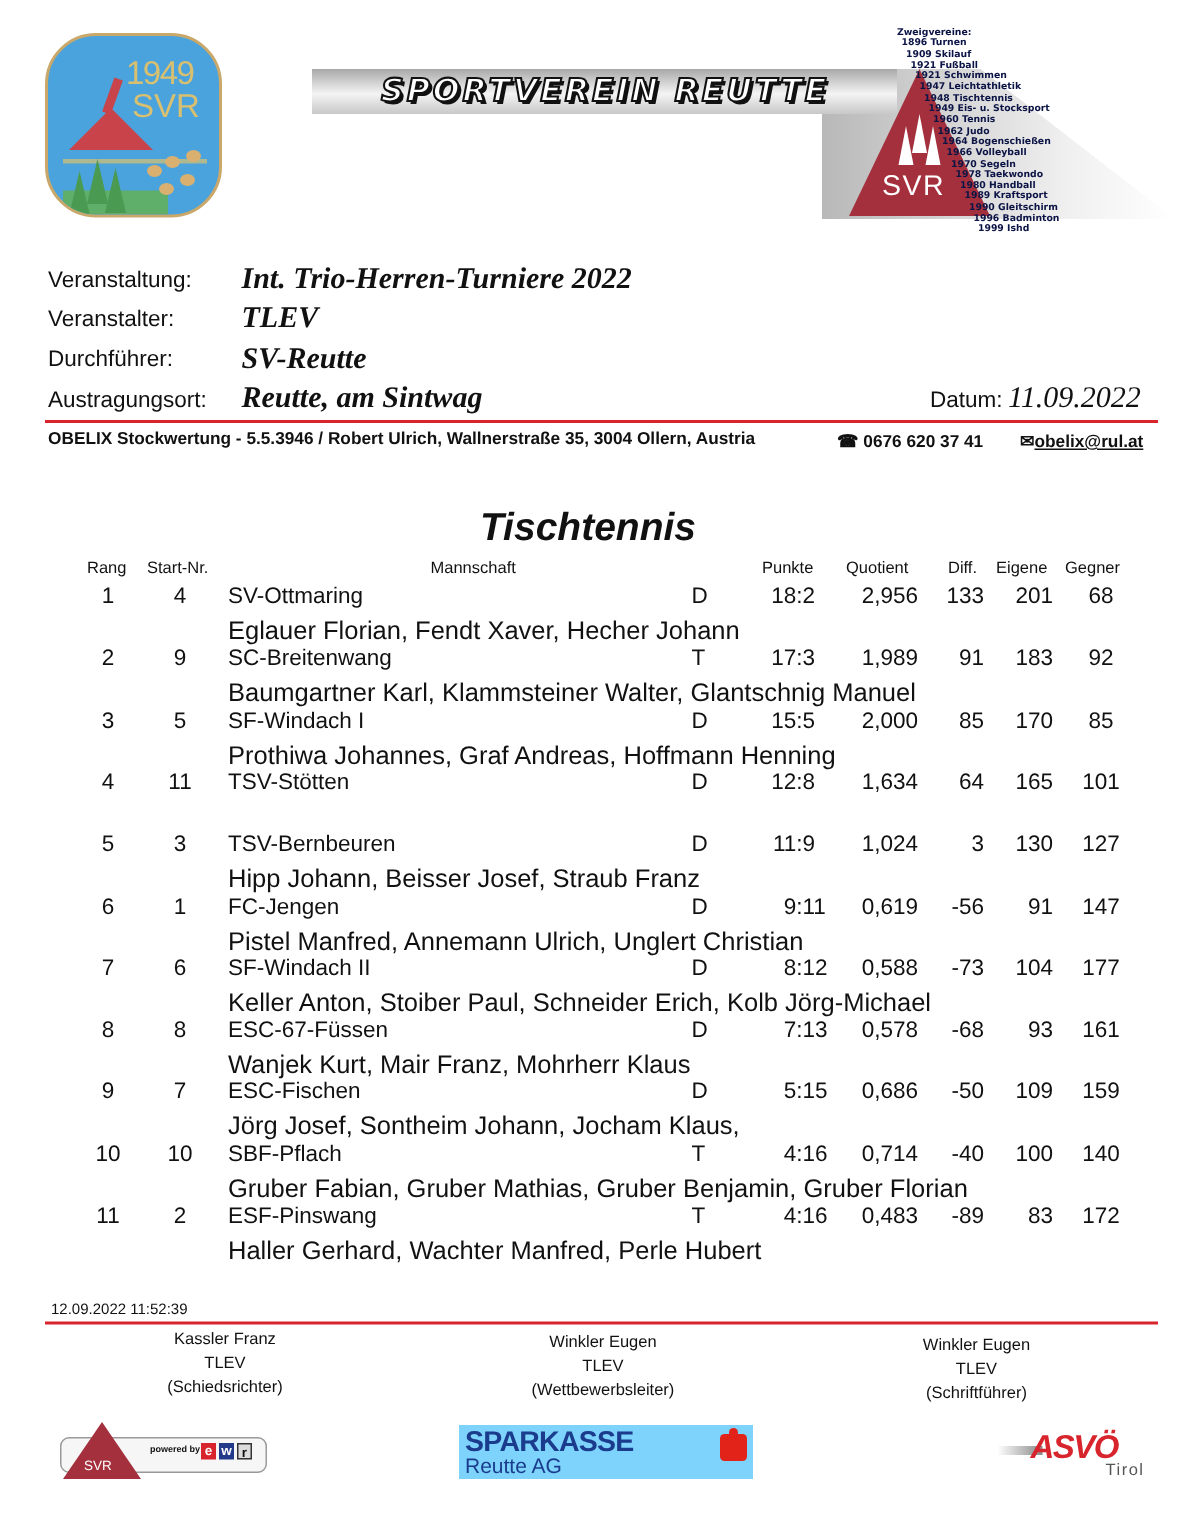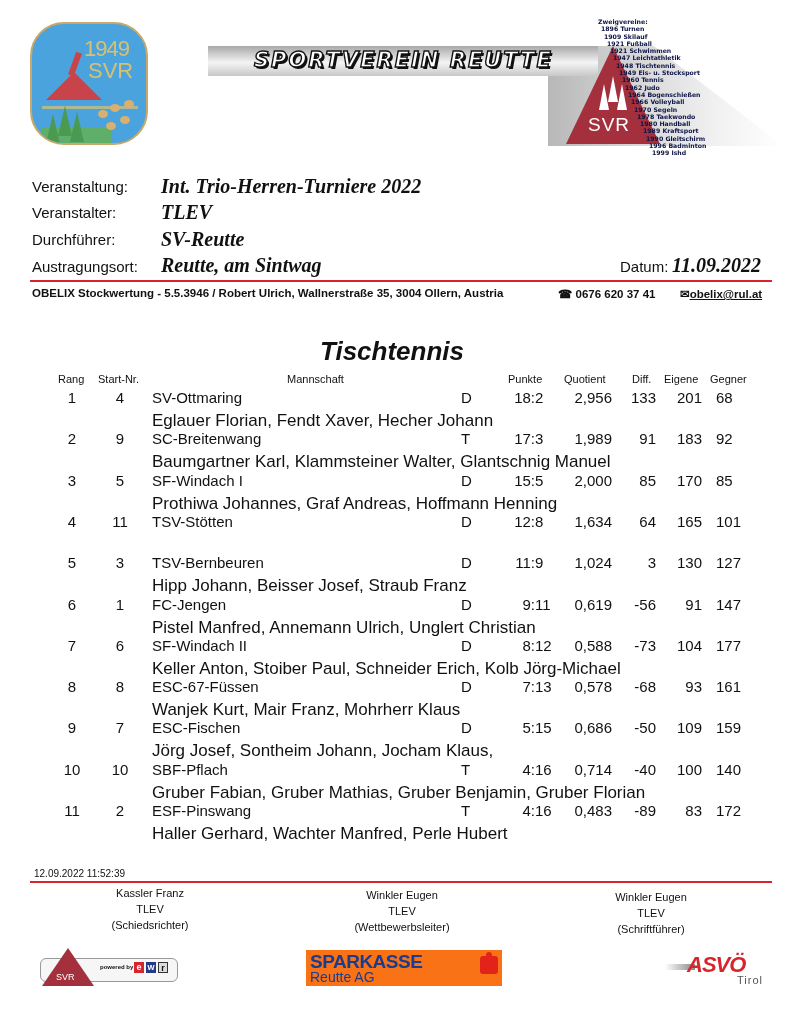--- a/index.html
+++ b/index.html
@@ -28,21 +28,21 @@
   #banner .tri { position:absolute; left:358px; top:2px; width:0; height:0; border-left:47px solid transparent; border-right:47px solid transparent; border-bottom:98px solid #a3303c; }
   #banner .svrtxt { position:absolute; left:380px; top:70px; color:#fff; font-size:19px; letter-spacing:1px; }
   #banner .pine { position:absolute; width:0; height:0; border-left:5px solid transparent; border-right:5px solid transparent; border-bottom:26px solid #fff; }
   #branches { left:598px; top:18px; width:180px; }
   #branches div { font-size:6.2px; font-weight:bold; line-height:7.3px; white-space:nowrap; color:#0c1446; font-family:"DejaVu Sans", sans-serif; }
 
   
   .meta-label { left:32px; font-size:15px; color:#111; }
   .meta-value { left:161px; font-family:"Liberation Serif", serif; font-style:italic; font-weight:bold; font-size:20px; color:#111; }
   #datum-label { left:620px; top:258px; font-size:15px; }
-  #datum-value { left:672px; top:254px; font-family:"Liberation Serif", serif; font-style:italic; font-weight:bold; font-size:20px; }
+  #datum-value { left:672px; top:254px; font-family:"Liberation Serif", serif; font-style:italic; font-weight:normal; font-size:20px; }
   .redline { height:2px; background:#d8252d; }
   #obelix { left:32px; top:287px; font-size:11.5px; font-weight:bold; white-space:nowrap; }
   #obelix-phone { left:558px; top:287px; font-size:11.5px; font-weight:bold; white-space:nowrap; }
   #obelix-mail { left:680px; top:287px; font-size:11.5px; font-weight:bold; white-space:nowrap; }
   #obelix-mail .link { text-decoration:underline; }
 
   
   #result-title { left:320px; top:336px; font-size:26px; font-weight:bold; font-style:italic; }
   .hdr { top:373px; font-size:11px; }
   .row { position:absolute; left:0; width:800px; height:42px; }
@@ -50,29 +50,29 @@
   .row .rang { left:54px; width:36px; text-align:center; }
   .row .start { left:102px; width:36px; text-align:center; }
   .row .team { left:152px; }
   .row .cls { left:461px; }
   .row .pts { left:497px; width:60px; text-align:right; }
   .row .pts .a { display:inline-block; width:22px; text-align:right; }
   .row .pts .b { display:inline-block; width:22px; text-align:left; }
   .row .quo { left:570px; width:42px; text-align:right; }
   .row .diff { left:620px; width:36px; text-align:right; }
   .row .eig { left:666px; width:36px; text-align:right; }
-  .row .geg { left:716px; width:36px; text-align:left; }
+  .row .geg { left:716px; width:36px; text-align:center; }
   .row .players { position:absolute; left:152px; top:22px; font-size:17px; white-space:nowrap; }
 
   
   #timestamp { left:34px; top:868px; font-size:10px; }
   .sig { width:180px; text-align:center; font-size:11px; line-height:16px; }
 
   #logo-ewr { left:38px; top:948px; width:140px; height:38px; }
-  #logo-spk { left:306px; top:950px; width:196px; height:36px; background:#f97316; }
+  #logo-spk { left:306px; top:950px; width:196px; height:36px; background:#7dd3fc; }
   #logo-asvo { left:665px; top:952px; width:110px; height:36px; }
 </style>
 </head>
 <body>
 
 <div id="badge" class="abs">
   <div class="chimney"></div>
   <div class="roof"></div>
   <span class="yr">1949</span>
   <span class="svr">SVR</span>

